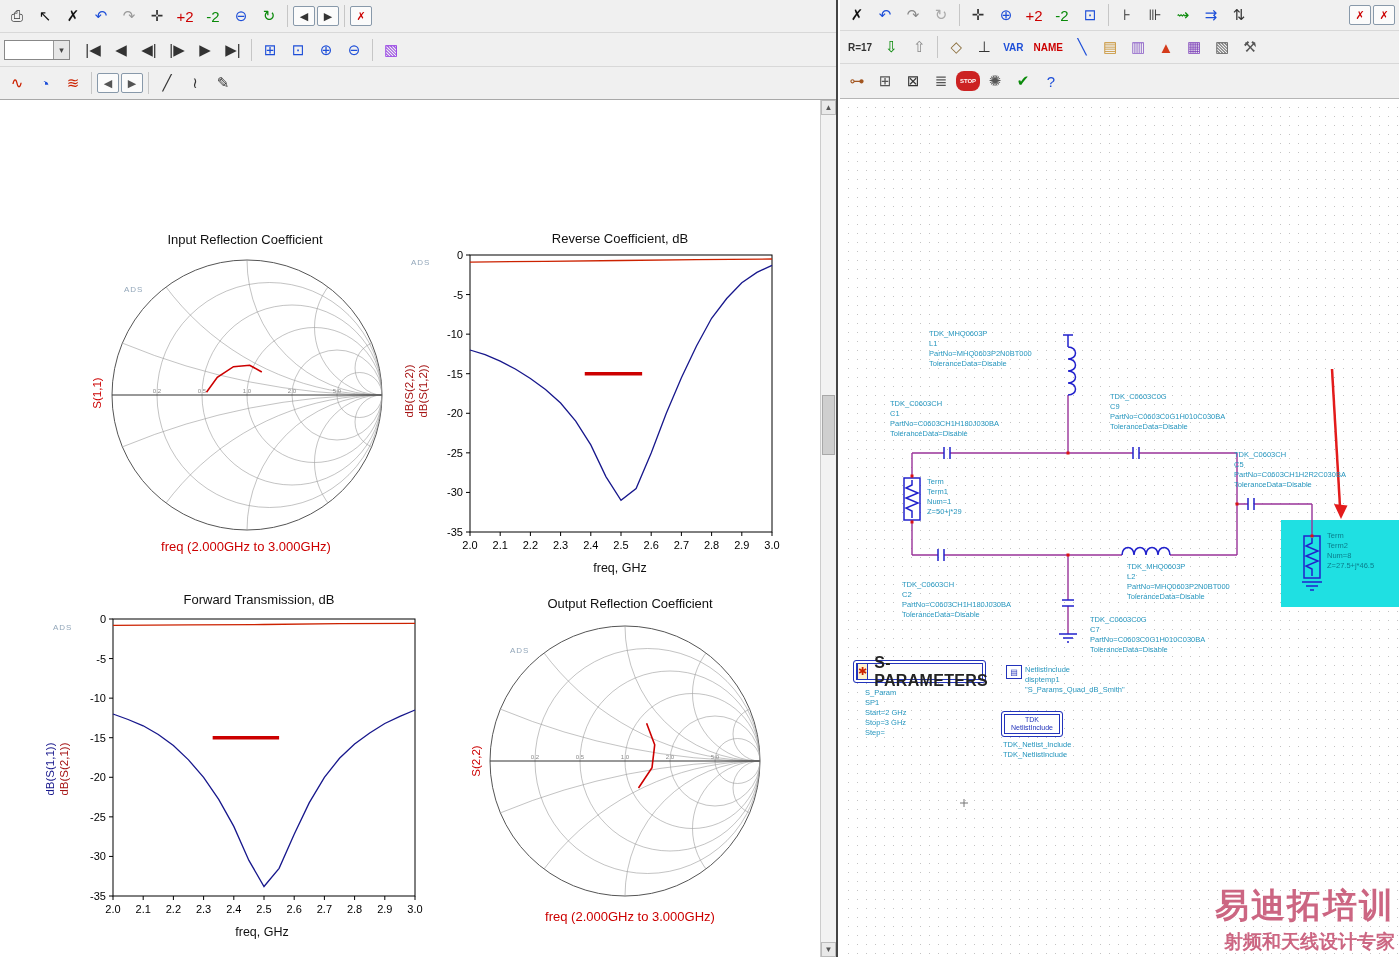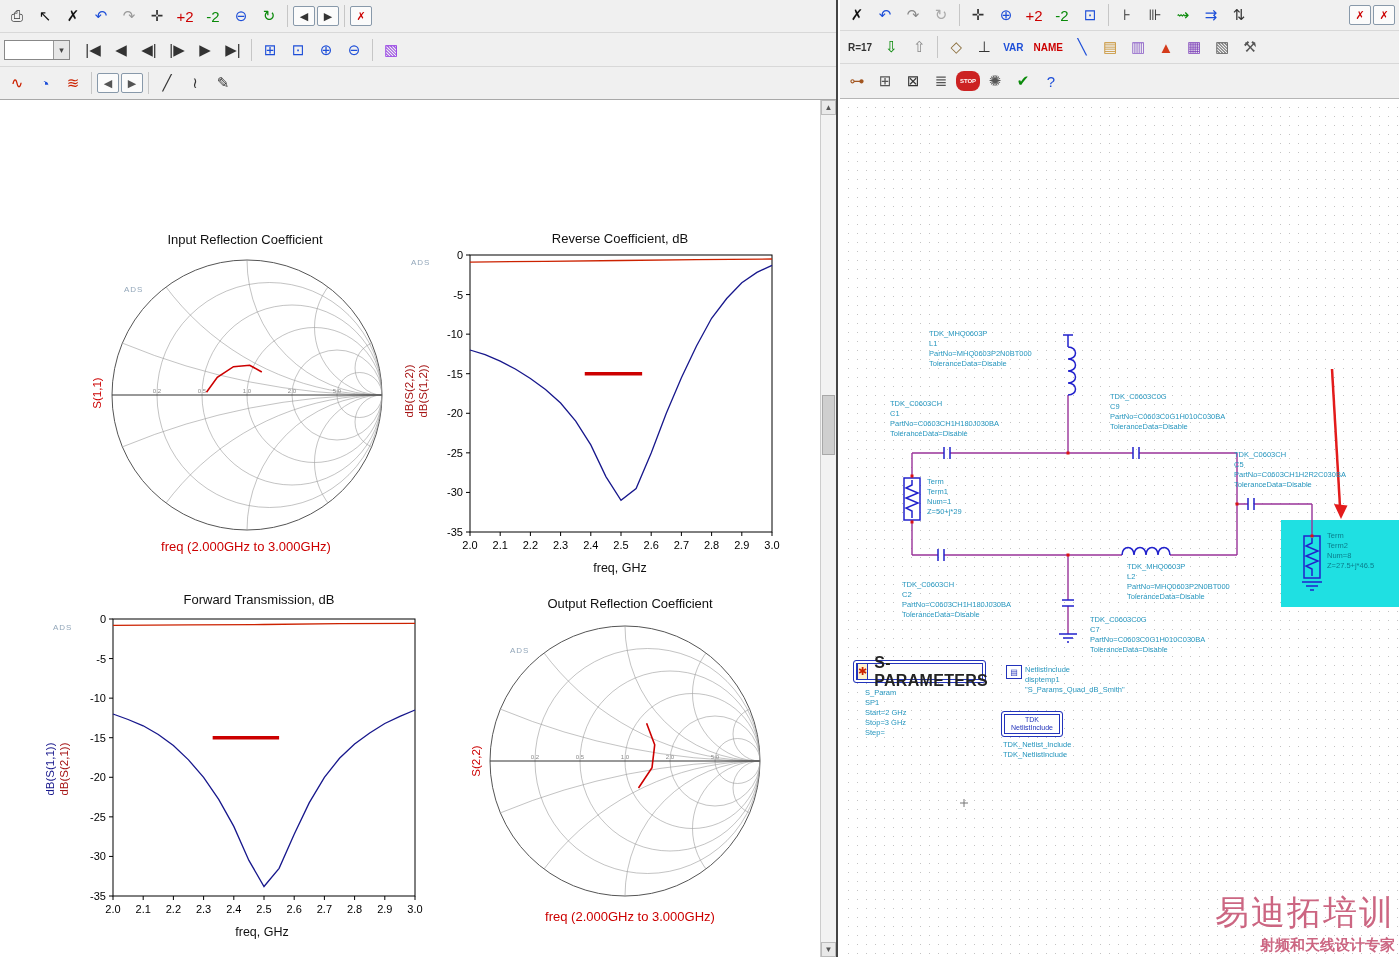--- a/index.html
+++ b/index.html
@@ -77,23 +77,23 @@
 .sparam-text{font-size:16px;font-weight:bold;color:#222;letter-spacing:.3px}
 .tdk-box{position:absolute;left:161px;top:612px;width:62px;height:26px;
   border:1px solid #2233bb;border-radius:3px;background:#fff;
   box-shadow:inset 0 0 0 2px #fff,inset 0 0 0 3px #2233bb;
   display:flex;flex-direction:column;align-items:center;justify-content:center;
   font-size:7px;line-height:8px;color:#2233bb;cursor:pointer}
 .disp-icon{position:absolute;left:166px;top:566px;width:16px;height:14px;border:1px solid #2233bb;
   color:#2233bb;font-size:8px;display:flex;align-items:center;justify-content:center;
   background:#fff;cursor:pointer}
 .watermark{position:absolute;right:4px;bottom:2px;text-align:right;color:#c85a78;pointer-events:none}
-.wm1{font-size:34px;font-weight:normal;letter-spacing:2px;opacity:.92;
+.wm1{font-size:34px;font-weight:bold;letter-spacing:2px;opacity:.92;
   text-shadow:1px 1px 0 #fff,-1px -1px 0 #fff,1px -1px 0 #fff,-1px 1px 0 #fff}
-.wm2{font-size:15px;font-weight:bold;opacity:.92}
+.wm2{font-size:19px;font-weight:bold;opacity:.92}
 </style>
 </head>
 <body>
 
 <div class="app" data-name="ads-application">
 
   <div class="left-panel" data-name="data-display-window">
     <div class="toolbar" id="lp-row1" data-name="data-display-toolbar-main">
         <span class="tb-btn" data-name="print-button" title="print-button" style="color: rgb(51, 51, 51);">⎙</span>
         <span class="tb-btn" data-name="pointer-button" title="pointer-button" style="color: rgb(17, 17, 17);">↖</span>

